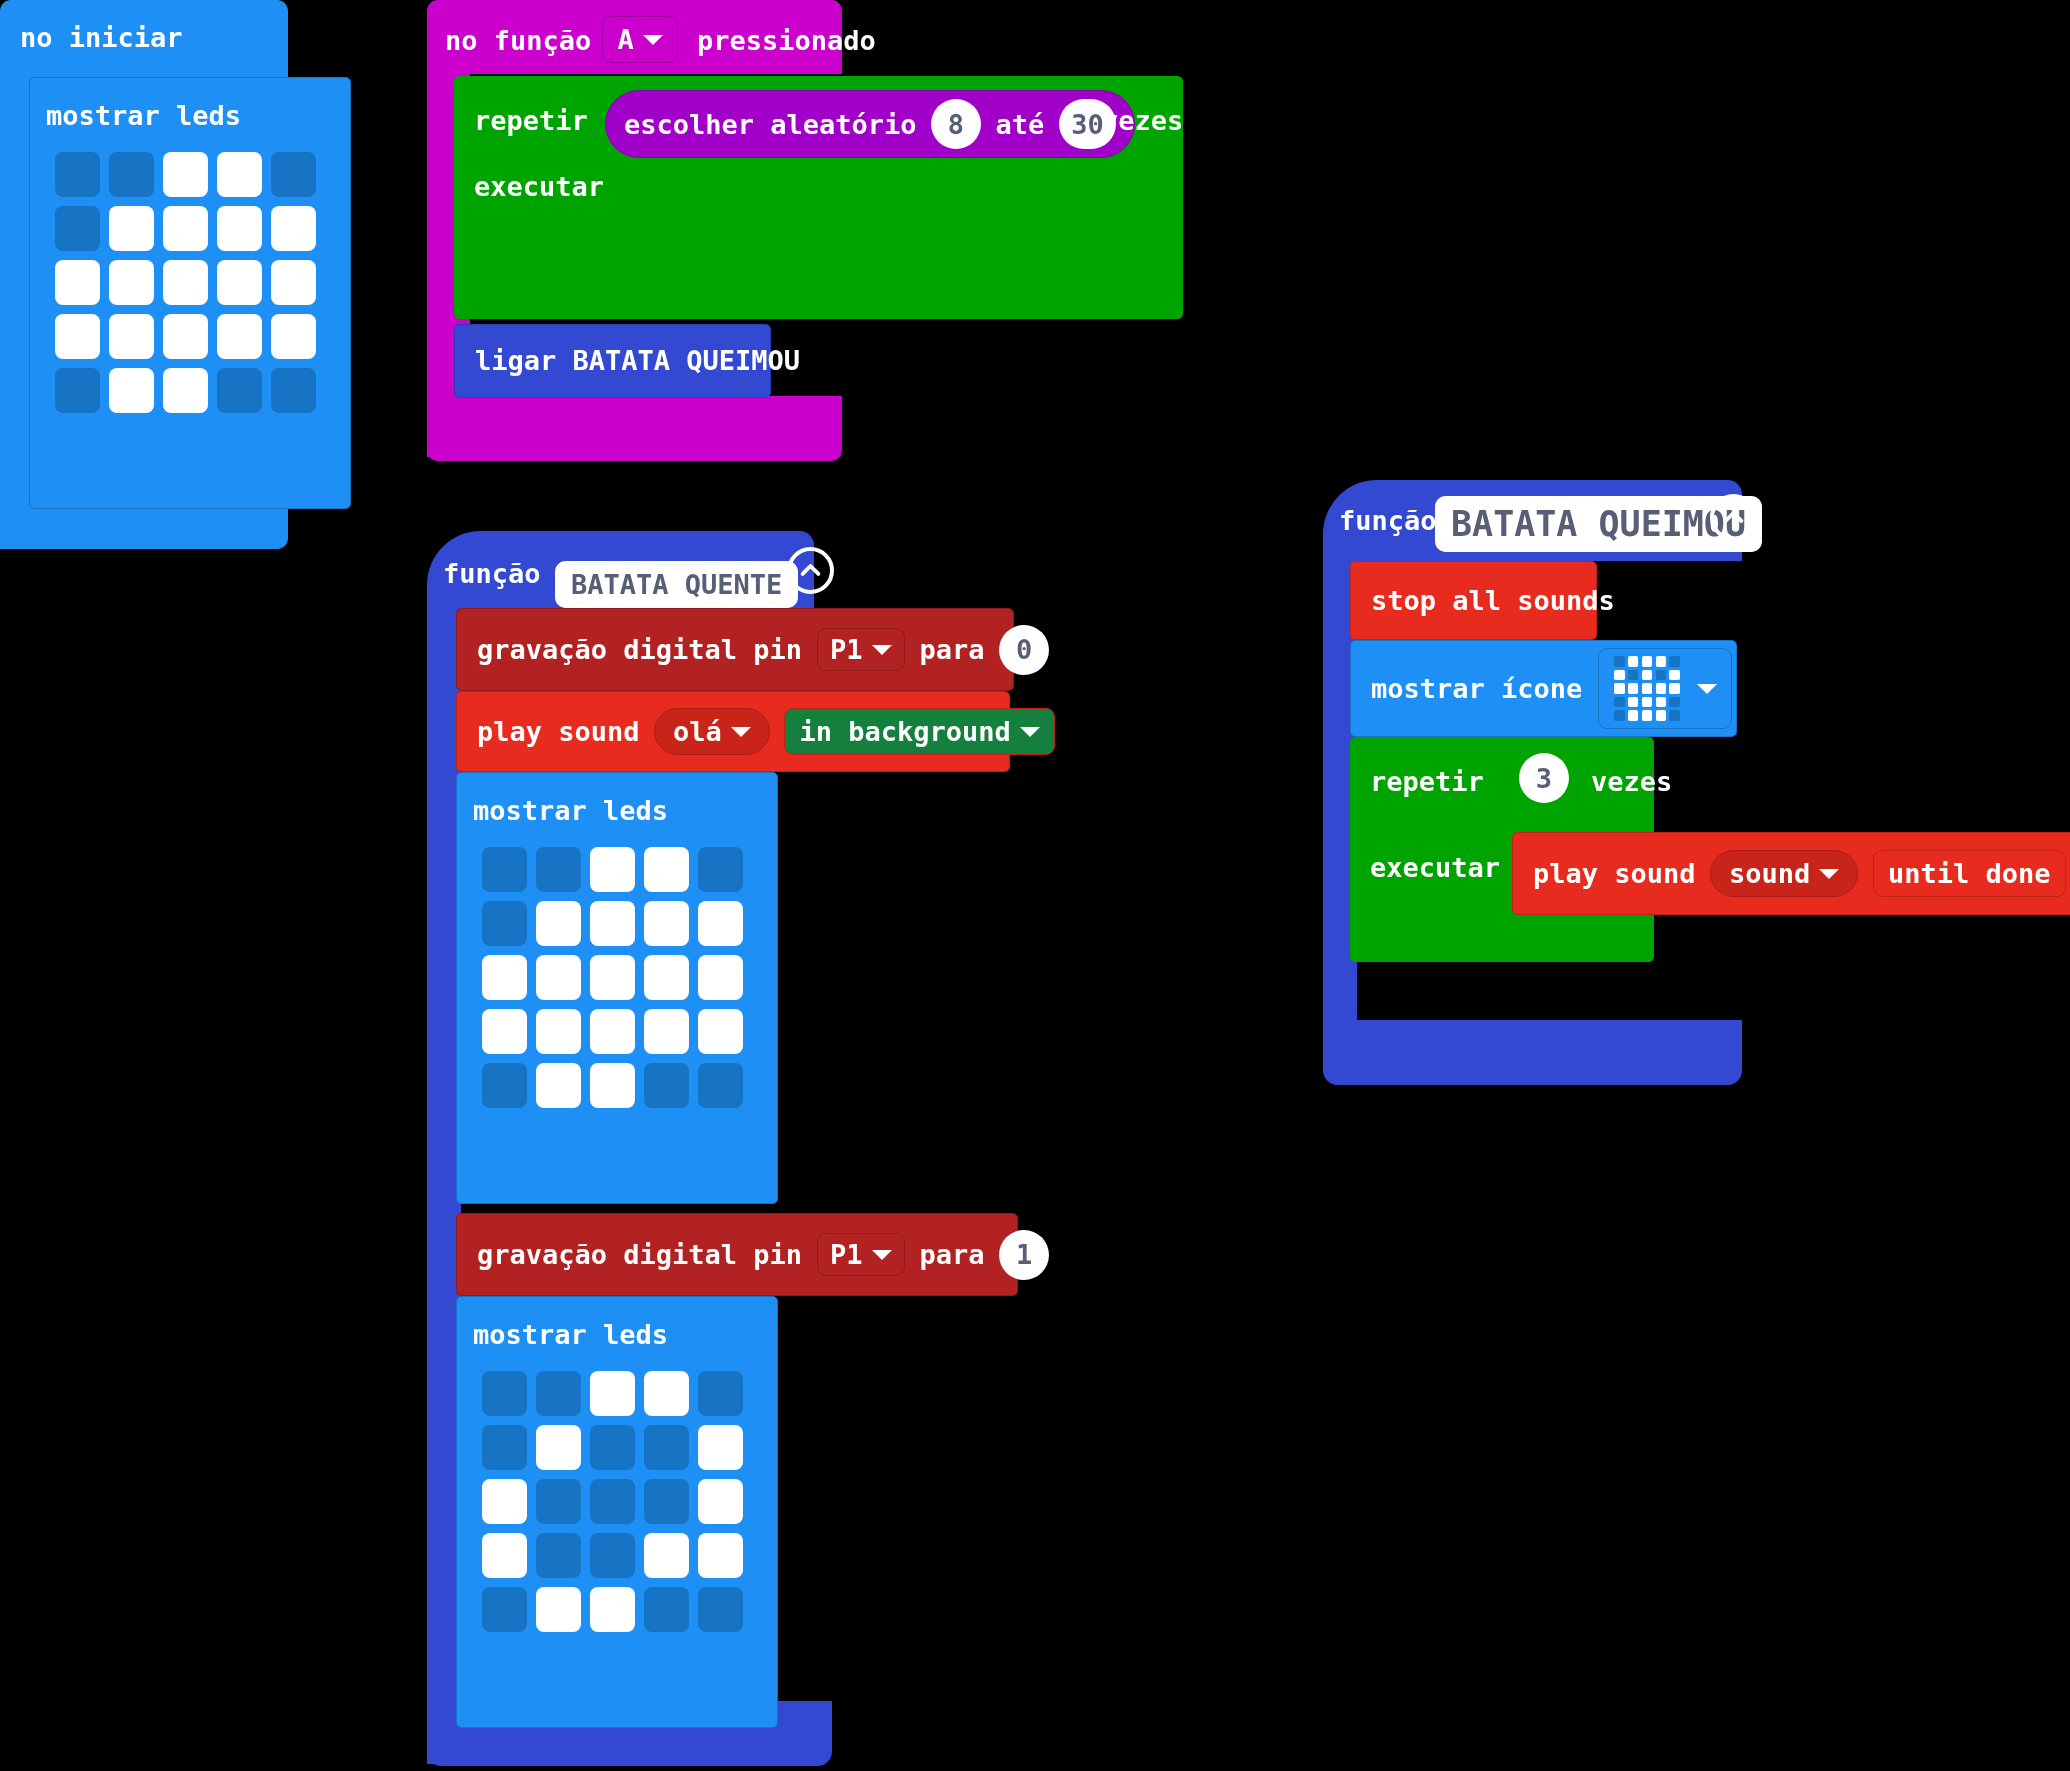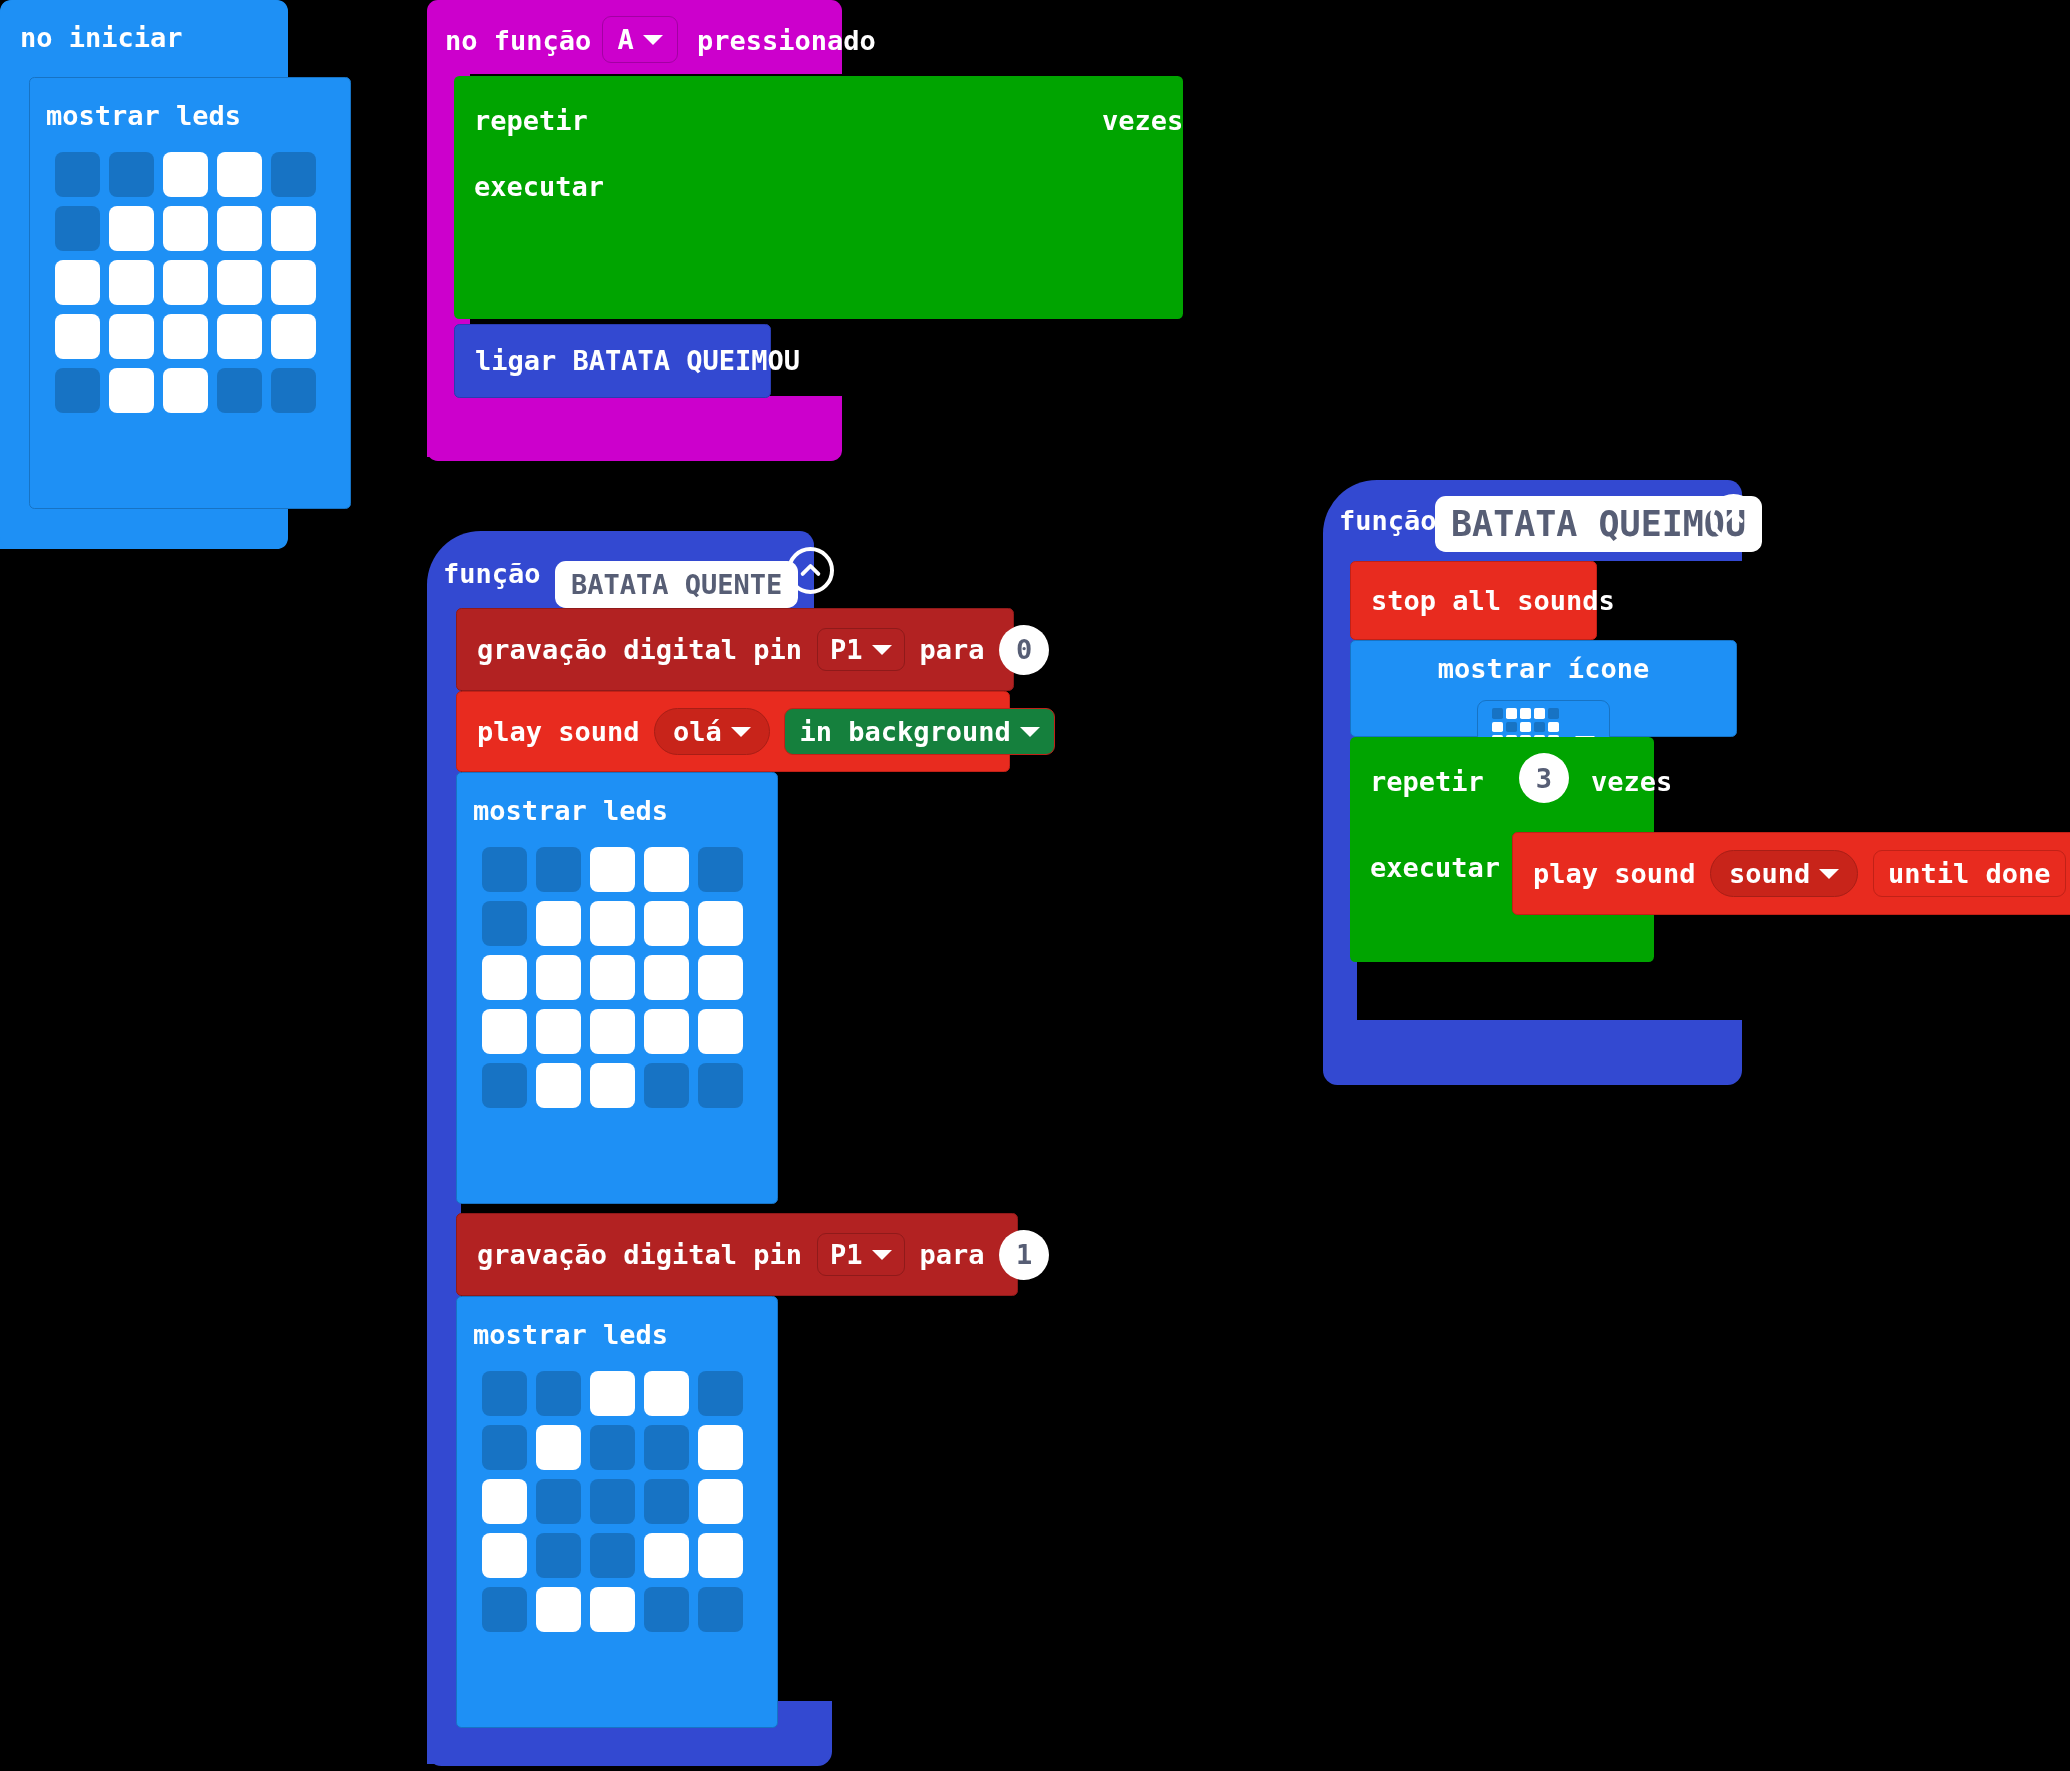--- a/index.html
+++ b/index.html
@@ -170,20 +170,26 @@
     <div class="lbl" style="position:absolute;left:18px;top:25px;font-size:27px;">no função</div>
     <div class="field" style="position:absolute;left:175px;top:16px;background:#cc00cc;border:1.8px solid #a300a3;font-size:27px;padding:7.2px 14.4px;">
       <span>A</span>
       <span class="caret"></span>
     </div>
     <div class="lbl" style="position:absolute;left:270px;top:25px;font-size:27px;">pressionado</div>
 
     <div style="position:absolute;left:27px;top:76px;width:729px;height:243px;background:#00a400;border-radius:5.4px;">
       <div class="lbl" style="position:absolute;left:20px;top:29px;font-size:27px;">repetir</div>
 
+      <div style="position:absolute;left:151px;top:14.4px;height:68px;background:#a000c8;border:1.8px solid #8400a8;border-radius:899px;display:flex;align-items:center;padding:0 18px;gap:14.4px;">
+        <span class="lbl" style="font-size:27px;">escolher aleatório</span>
+        <span class="numoval" style="font-size:27px;">8</span>
+        <span class="lbl" style="font-size:27px;">até</span>
+        <span class="numoval" style="font-size:27px;">30</span>
+      </div>
       <div class="lbl" style="position:absolute;left:648px;top:29px;font-size:27px;">vezes</div>
 
       <div class="lbl" style="position:absolute;left:20px;top:95px;font-size:27px;">executar</div>
 
     </div>
 
     <div style="position:absolute;left:27px;top:324px;width:317px;height:74px;background:#3349d1;border:1.8px solid #2a3cb0;border-radius:5.4px;">
       <span class="lbl" style="position:absolute;left:20px;top:20px;font-size:27px;">ligar BATATA QUEIMOU</span>
     </div>
   </div>
@@ -315,21 +321,21 @@
     <div class="collapse-icon" style="position:absolute;left:387px;top:14.4px;">
       <svg width="27" height="27" viewBox="0 0 24 24" aria-hidden="true">
         <path d="M5 15 L12 8 L19 15" fill="none" stroke="#ffffff" stroke-width="3.4" stroke-linecap="round" stroke-linejoin="round"></path>
       </svg>
     </div>
 
     <div style="position:absolute;left:27px;top:81px;width:247px;height:79px;background:#e82b1f;border:1.8px solid #c12117;border-radius:5.4px;">
       <span class="lbl" style="position:absolute;left:20px;top:23.4px;font-size:27px;">stop all sounds</span>
     </div>
 
-    <div style="position:absolute;left:27px;top:160px;width:387px;height:97px;background:#1e90f5;border:1.8px solid #1773c4;border-radius:5.4px;display:flex;align-items:center;gap:16px;padding:12px 20px;flex-direction:column;">
+    <div style="position:absolute;left:27px;top:160px;width:387px;height:97px;background:#1e90f5;border:1.8px solid #1773c4;border-radius:5.4px;display:flex;align-items:center;gap:16px;padding:12px 20px;">
       <span class="lbl" style="font-size:27px;">mostrar ícone</span>
       <span class="field" style="background:#1e90f5;border:1.8px solid #1773c4;border-radius:9px;padding:7.2px 14.4px;gap:16px;">
         <span class="iconpreview" style="width:67px;">
           <span class="ipx" style="width:10.8px;height:10.8px;background:#1773c4;"></span>
           <span class="ipx" style="width:10.8px;height:10.8px;background:#ffffff;"></span>
           <span class="ipx" style="width:10.8px;height:10.8px;background:#ffffff;"></span>
           <span class="ipx" style="width:10.8px;height:10.8px;background:#ffffff;"></span>
           <span class="ipx" style="width:10.8px;height:10.8px;background:#1773c4;"></span>
 
           <span class="ipx" style="width:10.8px;height:10.8px;background:#ffffff;"></span>

